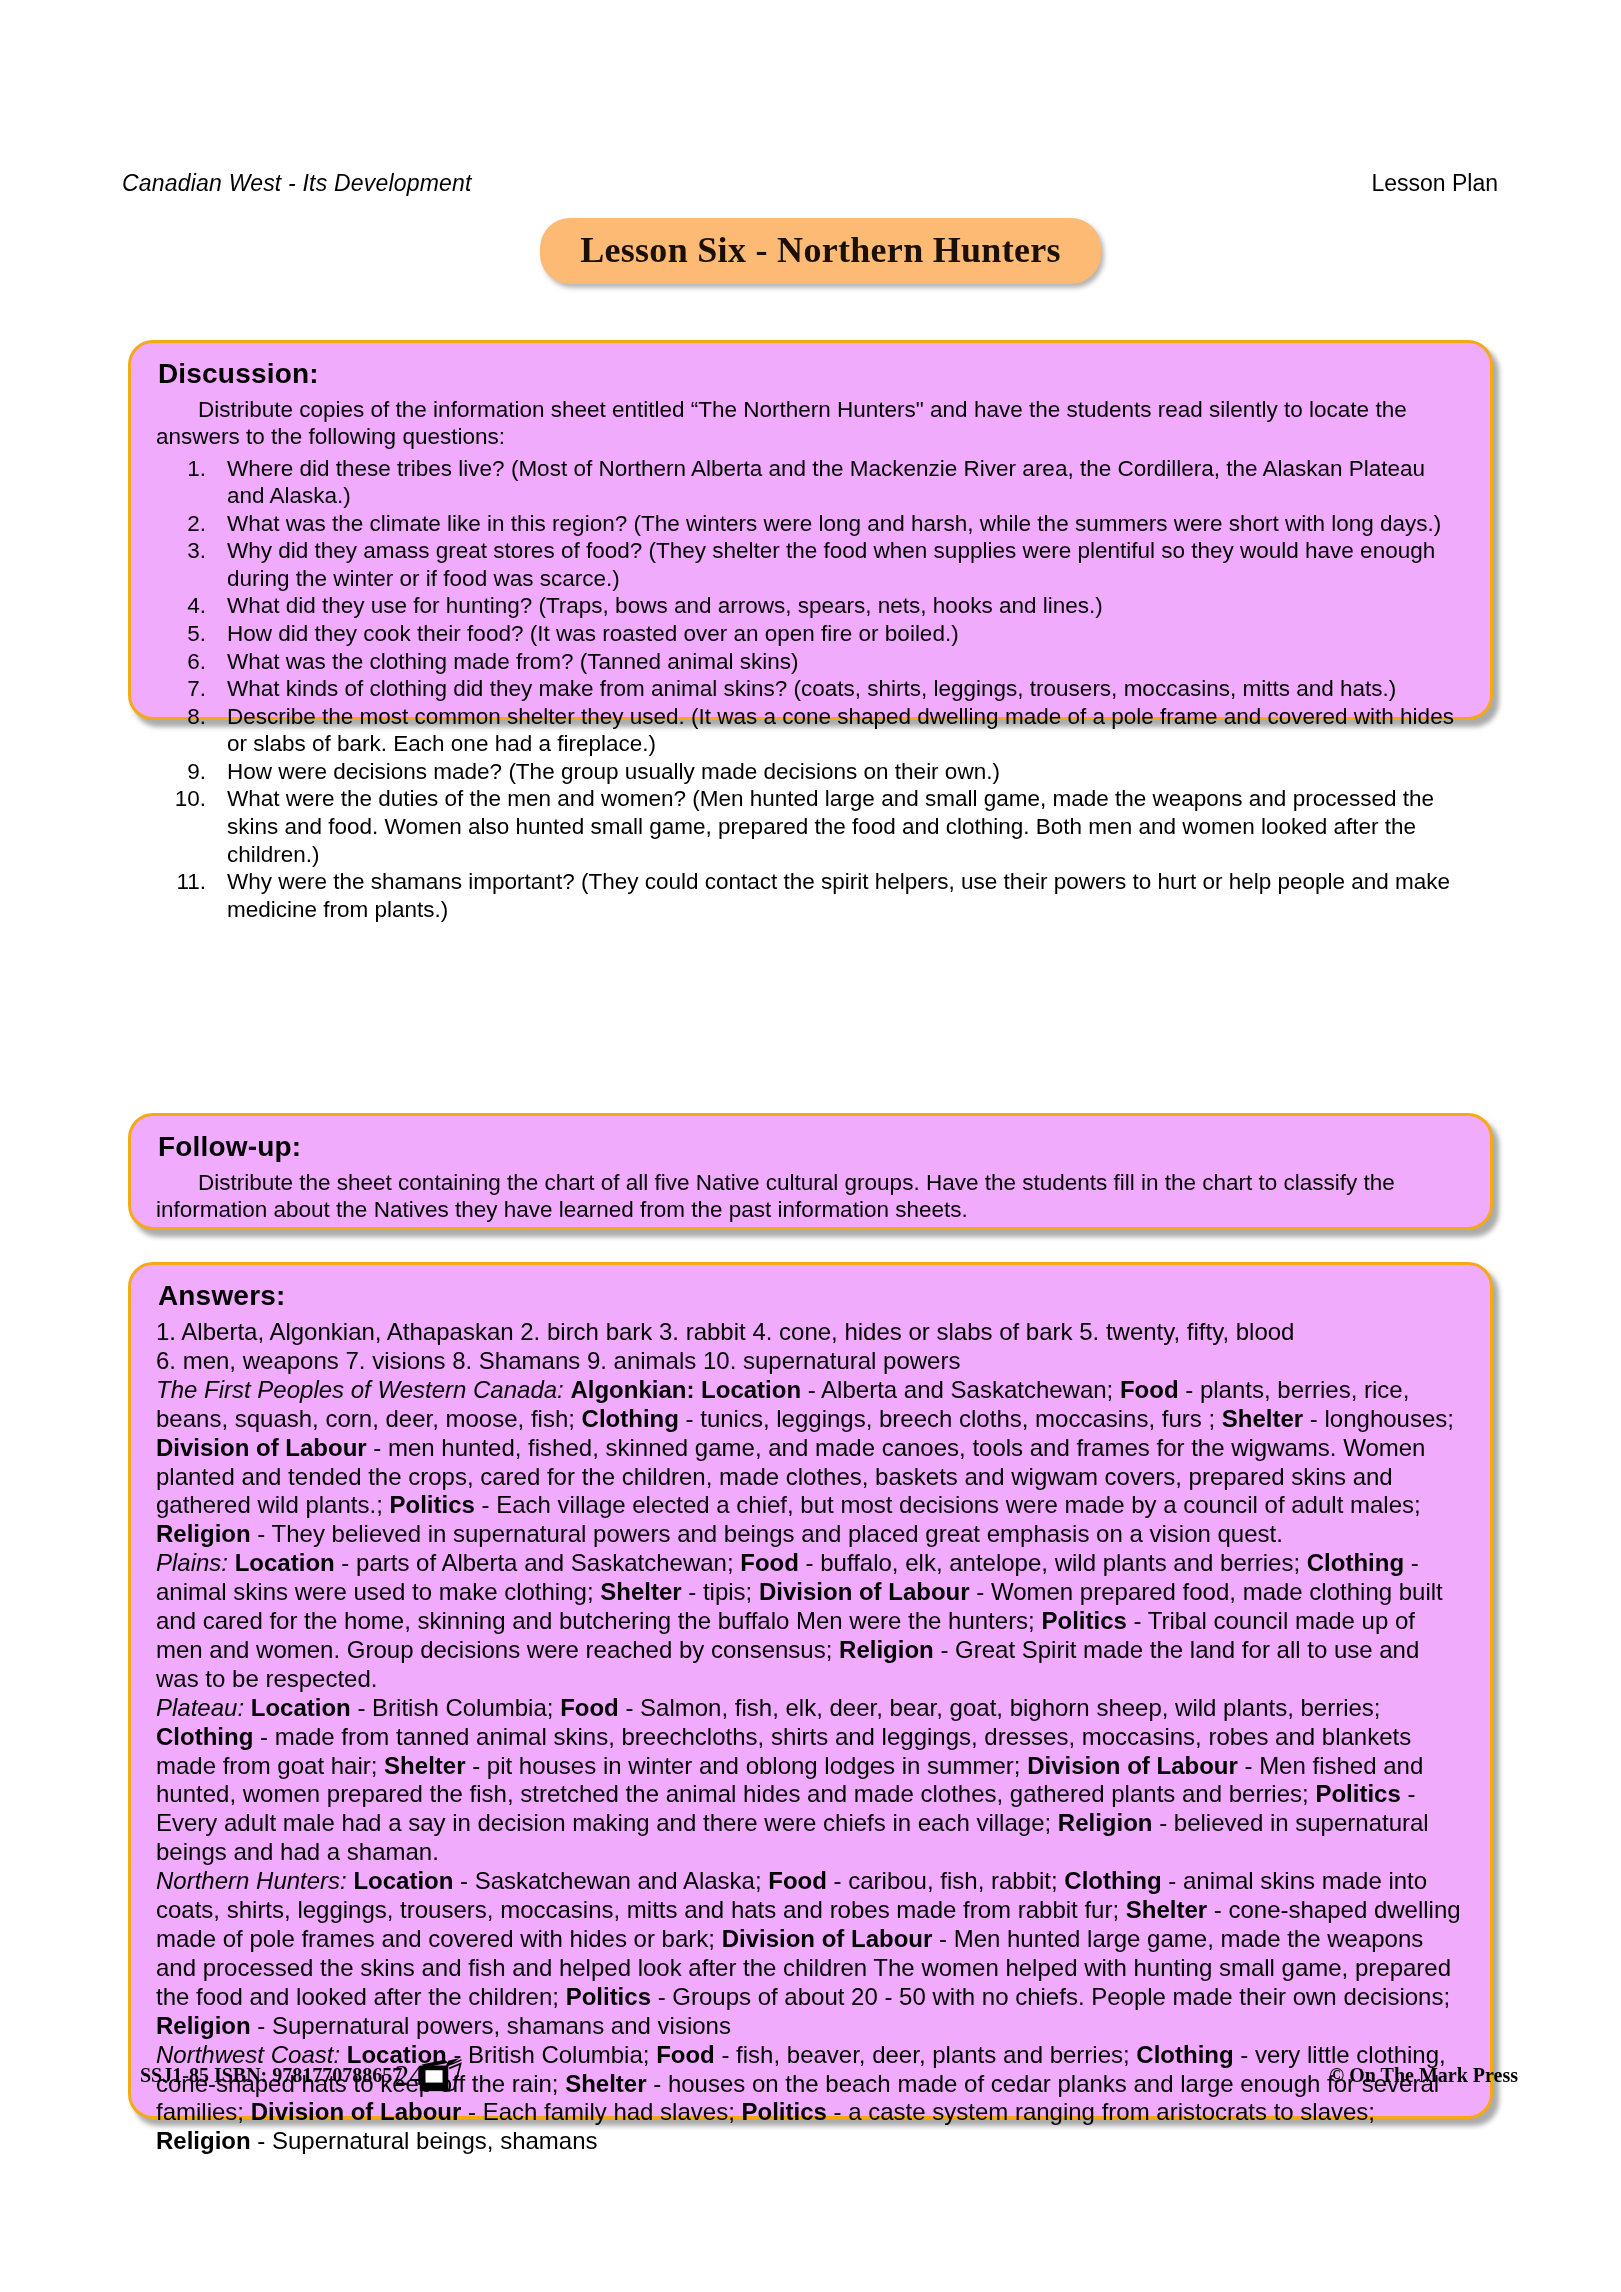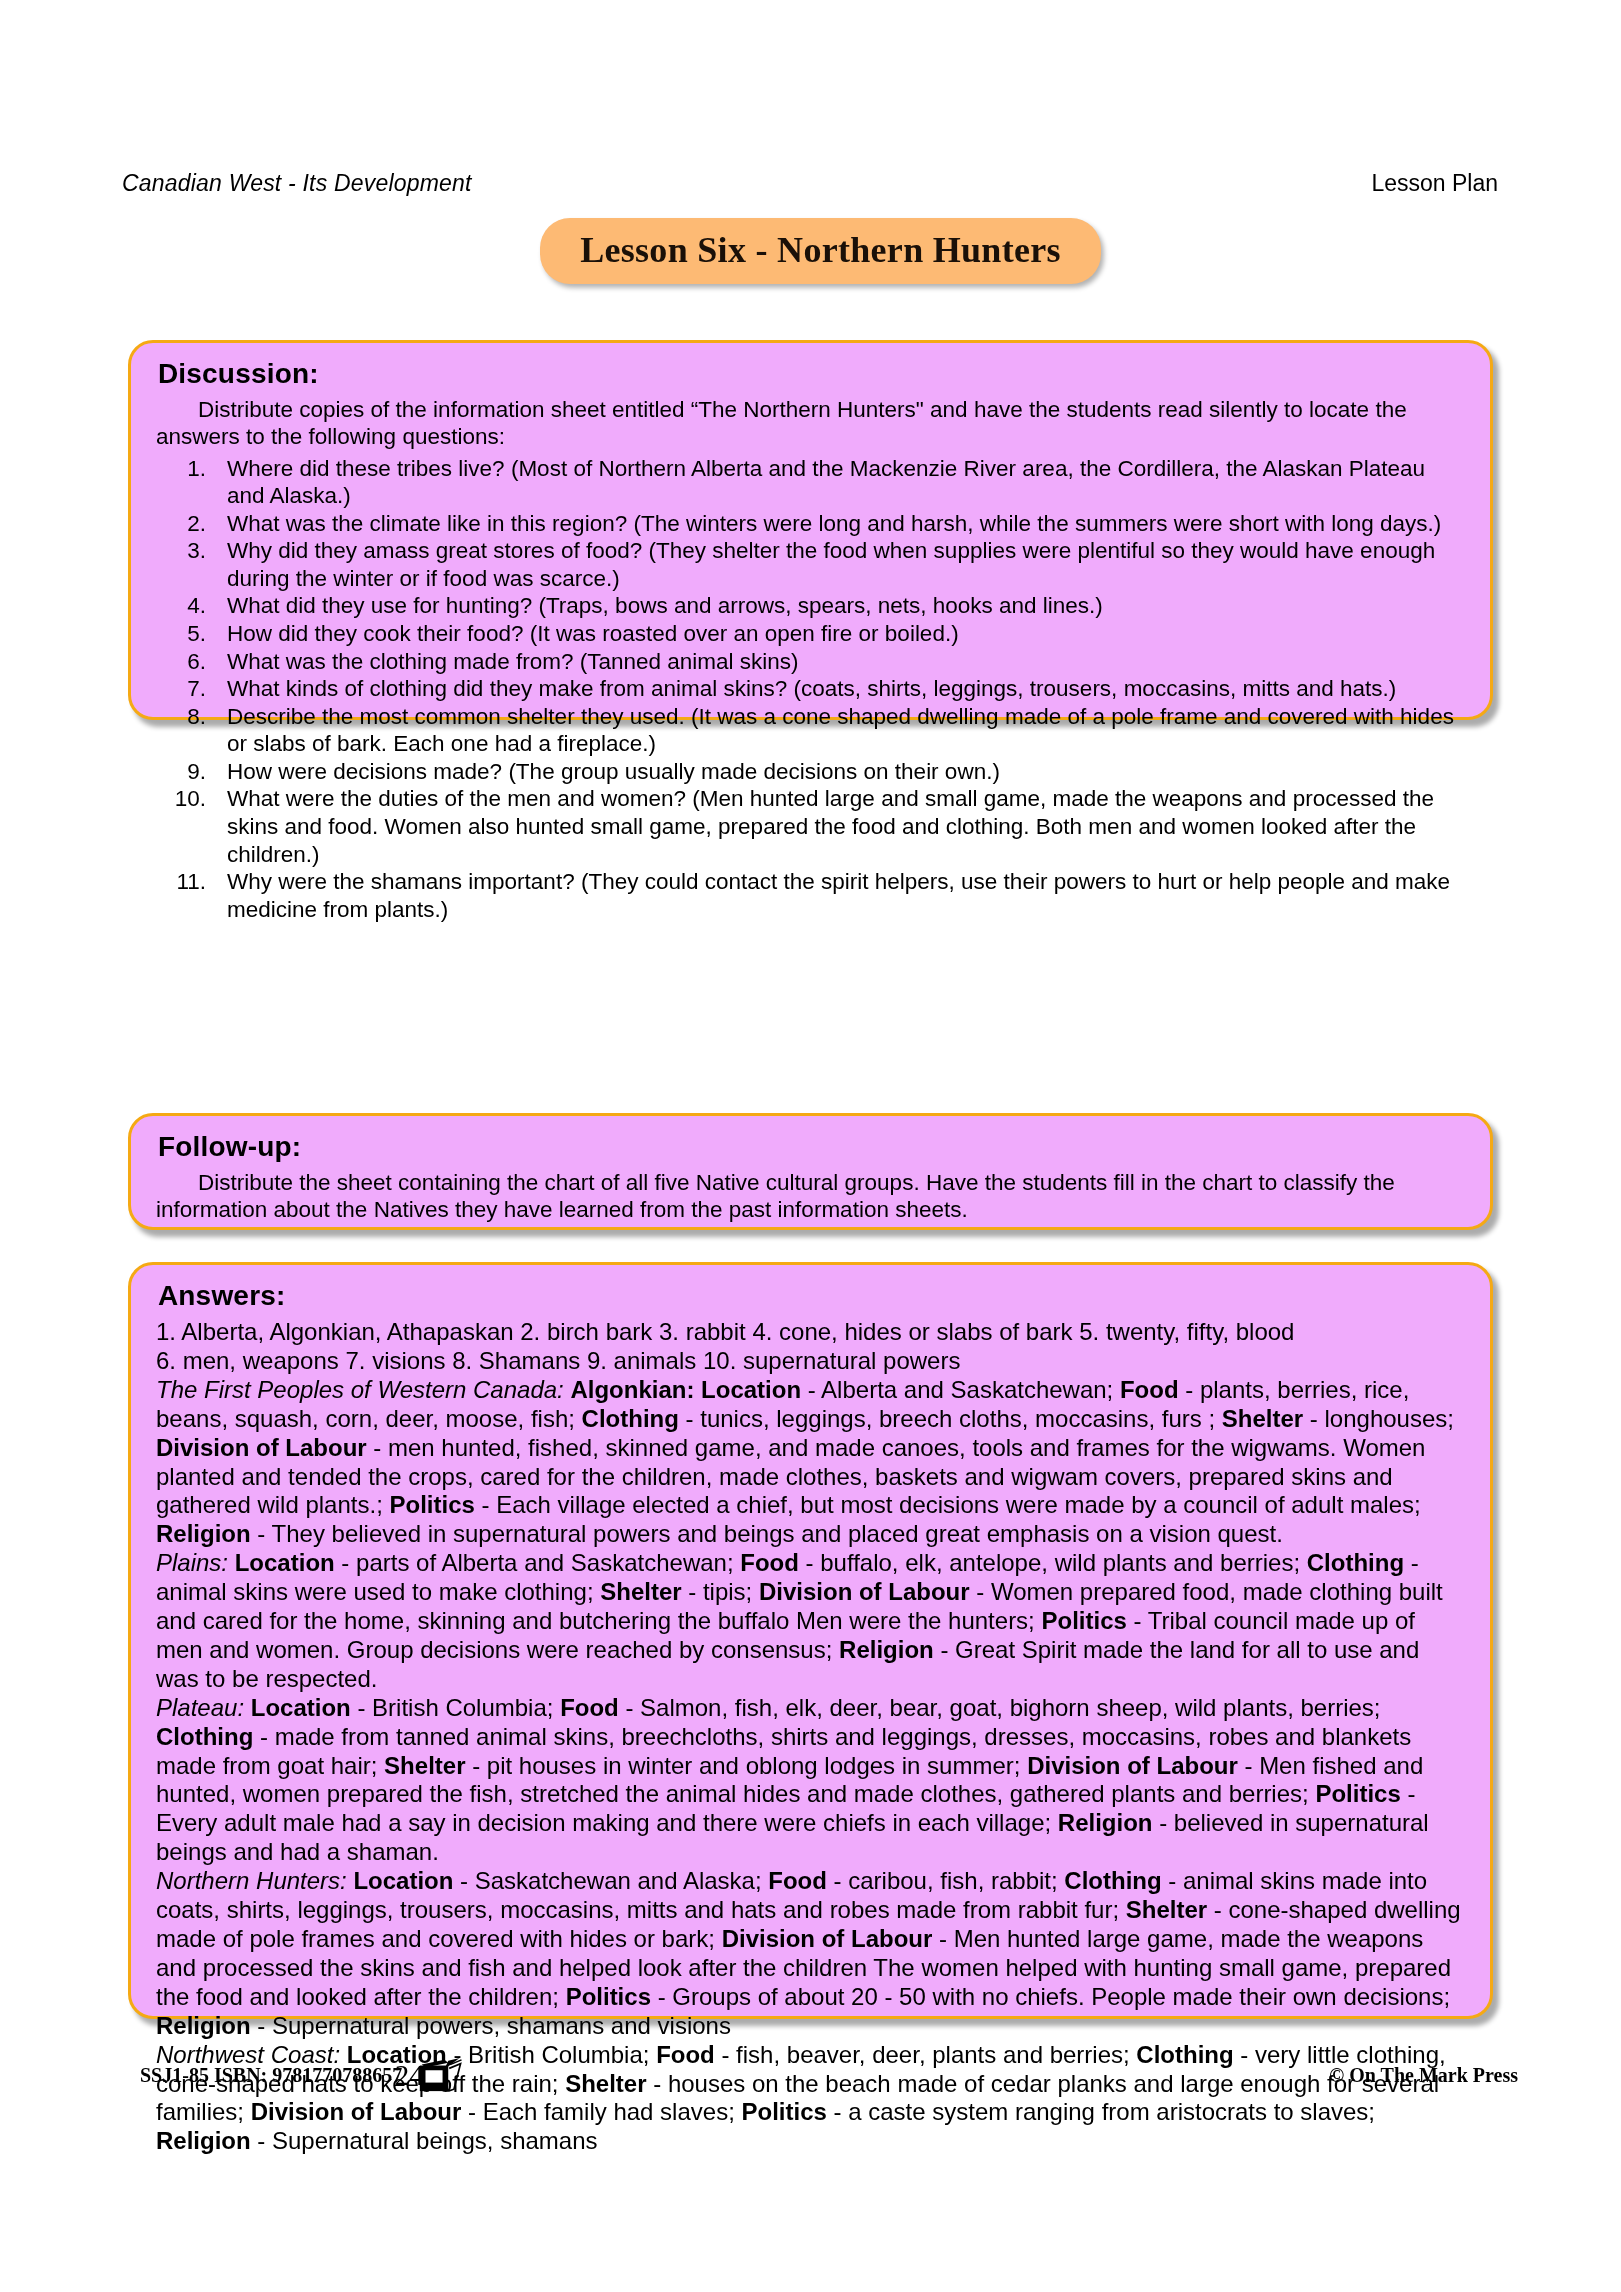--- a/index.html
+++ b/index.html
@@ -75,21 +75,21 @@
     width: 1365px;
     box-sizing: border-box;
     background: #f0abfc;
     border: 3.8px solid #f5a914;
     border-radius: 25px;
     box-shadow: 5.7px 6.7px 5.7px rgba(0,0,0,0.33);
     padding: 13.4px 25px 15.3px 25px;
   }
   .box-discussion { top: 340px; height: 380px; }
   .box-followup   { top: 1113px; height: 117px; }
-  .box-answers    { top: 1262px; height: 757px; }
+  .box-answers    { top: 1262px; height: 857px; }
 
   .section-heading {
     font-size: 28px;
     font-weight: bold;
     letter-spacing: 0.2px;
     margin: 1.9px 0 5.7px 1.9px;
   }
   .intro-para {
     font-size: 22.5px;
     line-height: 1.22;

